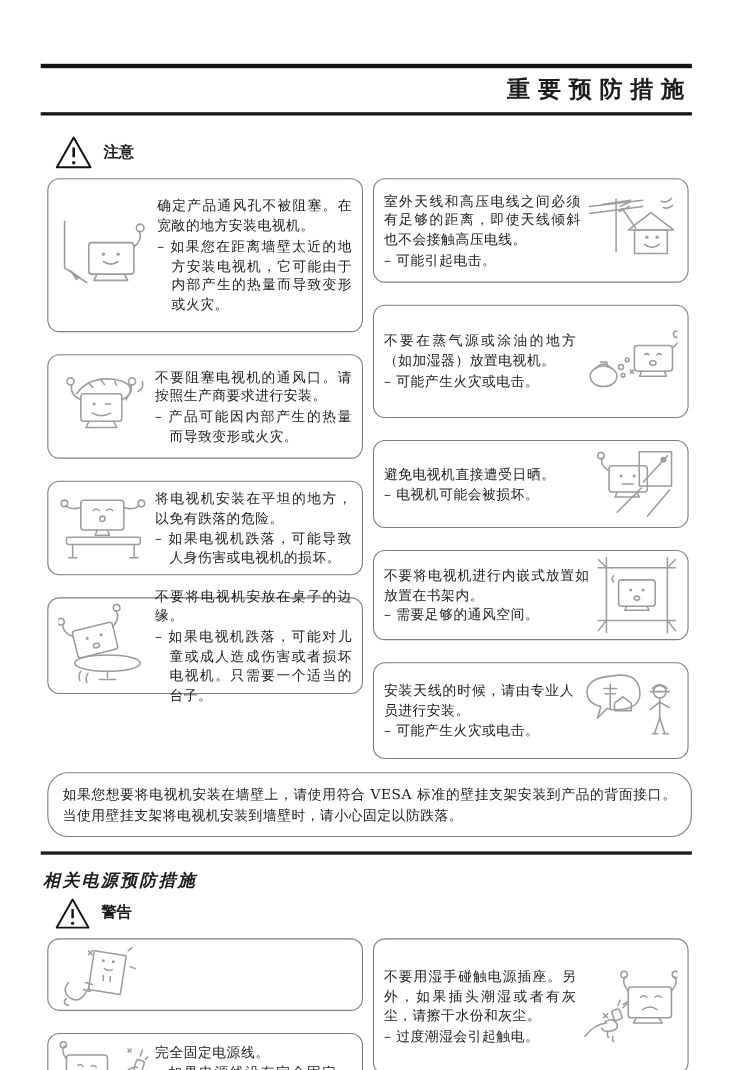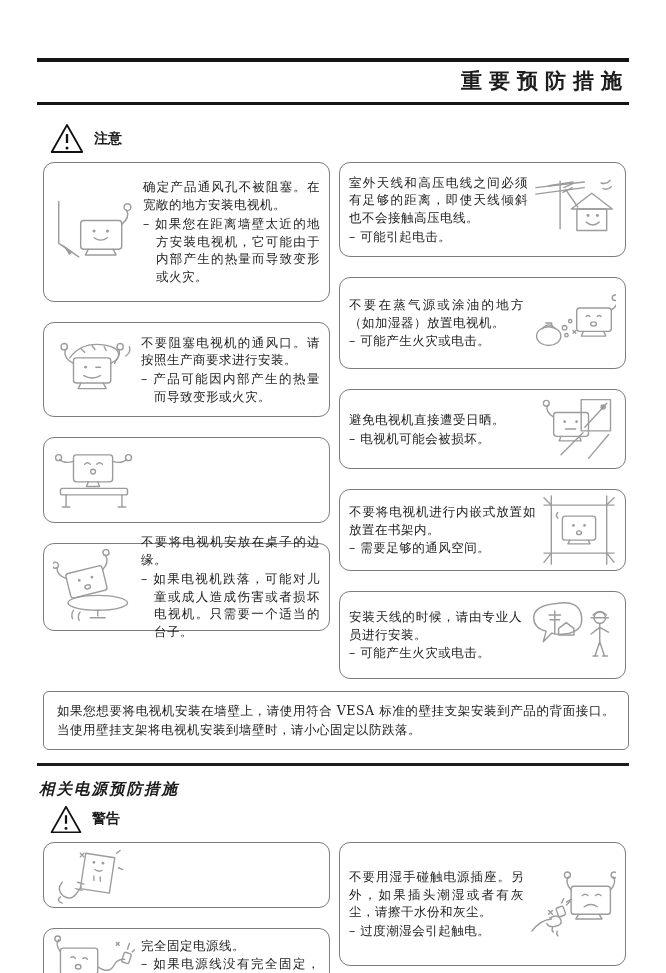--- a/index.html
+++ b/index.html
@@ -15,21 +15,21 @@
   .grid{display:flex;gap:9px;margin-left:6px;}
   .col{display:flex;flex-direction:column;gap:20px;width:287px;}
   .box{border:1.5px solid #7d7d7d;border-radius:11px;display:flex;align-items:center;
        gap:6px;padding:5px 9px;box-sizing:border-box;background:#fff;}
   .txt{flex:1;font-size:12.5px;line-height:1.42;letter-spacing:0.5px;text-align:justify;}
   .sub{padding-left:13px;text-indent:-13px;margin-top:1px;}
   .illus{flex:0 0 auto;display:flex;align-items:center;justify-content:center;}
   svg.sketch{stroke:#9c9c9c;fill:none;stroke-width:1.5;stroke-linecap:round;stroke-linejoin:round;}
   svg.sketch .fill{fill:#9c9c9c;stroke:none;}
   svg.warn{stroke:#111;fill:none;stroke-width:2;stroke-linejoin:round;}
-  .wide-box{margin:12px 0 0 6px;border:1.5px solid #7d7d7d;border-radius:6px;
+  .wide-box{margin:12px 0 0 6px;border:1.5px solid #7d7d7d;border-radius:19px;
        padding:9px 13px;font-size:12.5px;line-height:1.55;text-align:justify;letter-spacing:0.5px;}
   .section-rule{margin-top:13px;border-top:3px solid #1c1c1c;}
   .power-heading{font-style:italic;font-weight:bold;font-size:15.5px;letter-spacing:2px;
        margin:13px 0 2px 2px;}
   .footer-rule{margin:13px 0 0 0;border-top:2px solid #2e2e2e;border-bottom:1.2px solid #2e2e2e;height:3px;}
   .page-num{text-align:center;font-size:13.5px;margin-top:8px;}
 </style>
 </head>
 <body>
 
@@ -105,20 +105,24 @@
             <circle cx="43" cy="27" r="2.6"></circle>
             <path d="M22 16 q-10 3 -15 -2"></path>
               <circle cx="6" cy="12" r="3.2"></circle>
             <path d="M64 16 q10 3 15 -2"></path>
               <circle cx="81" cy="12" r="3.2"></circle>
             <path d="M38 38 l-2 5 h14 l-2 -5"></path>
             <rect x="8" y="45" width="72" height="7" rx="2"></rect>
             <path d="M14 52 v13 M74 52 v13 M10 65 h8 M70 65 h8"></path>
           </svg>
         </span>
+        <div class="txt">
+          <div>将电视机安装在平坦的地方，以免有跌落的危险。</div>
+          <div class="sub">– 如果电视机跌落，可能导致人身伤害或电视机的损坏。</div>
+        </div>
       </div>
 
       <div class="box" style="height:88px">
         <span class="illus">
           <svg class="sketch" width="82" height="78" viewBox="0 0 88 82">
             <g transform="rotate(-14 36 36)">
               <rect x="16" y="22" width="40" height="27" rx="3"></rect>
               <circle class="fill" cx="29" cy="32" r="1.5"></circle>
                 <circle class="fill" cx="43" cy="32" r="1.5"></circle>
               <ellipse cx="36" cy="41" rx="3" ry="2.2"></ellipse>
@@ -156,21 +160,21 @@
             <path d="M40 36 L62 19 L84 36 Z"></path>
             <rect x="46" y="36" width="32" height="23"></rect>
             <circle class="fill" cx="58" cy="43" r="1.6"></circle>
               <circle class="fill" cx="68" cy="43" r="1.6"></circle>
             <path d="M56 50 q7 6 14 0"></path>
             <path d="M72 8 q6 2 10 -3 M74 14 q5 2 9 -2"></path>
           </svg>
         </span>
       </div>
 
-      <div class="box" style="height:92px">
+      <div class="box" style="height:103px">
         <div class="txt">
           <div>不要在蒸气源或涂油的地方（如加湿器）放置电视机。</div>
           <div class="sub">– 可能产生火灾或电击。</div>
         </div>
         <span class="illus">
           <svg class="sketch" width="86" height="62" viewBox="0 0 92 64">
             <ellipse cx="20" cy="46" rx="13" ry="10"></ellipse>
             <path d="M13 38 q7 -8 14 0 M17 32 h6 l1 5"></path>
             <circle cx="37" cy="37" r="2.4"></circle>
               <circle cx="43" cy="30" r="1.8"></circle>

